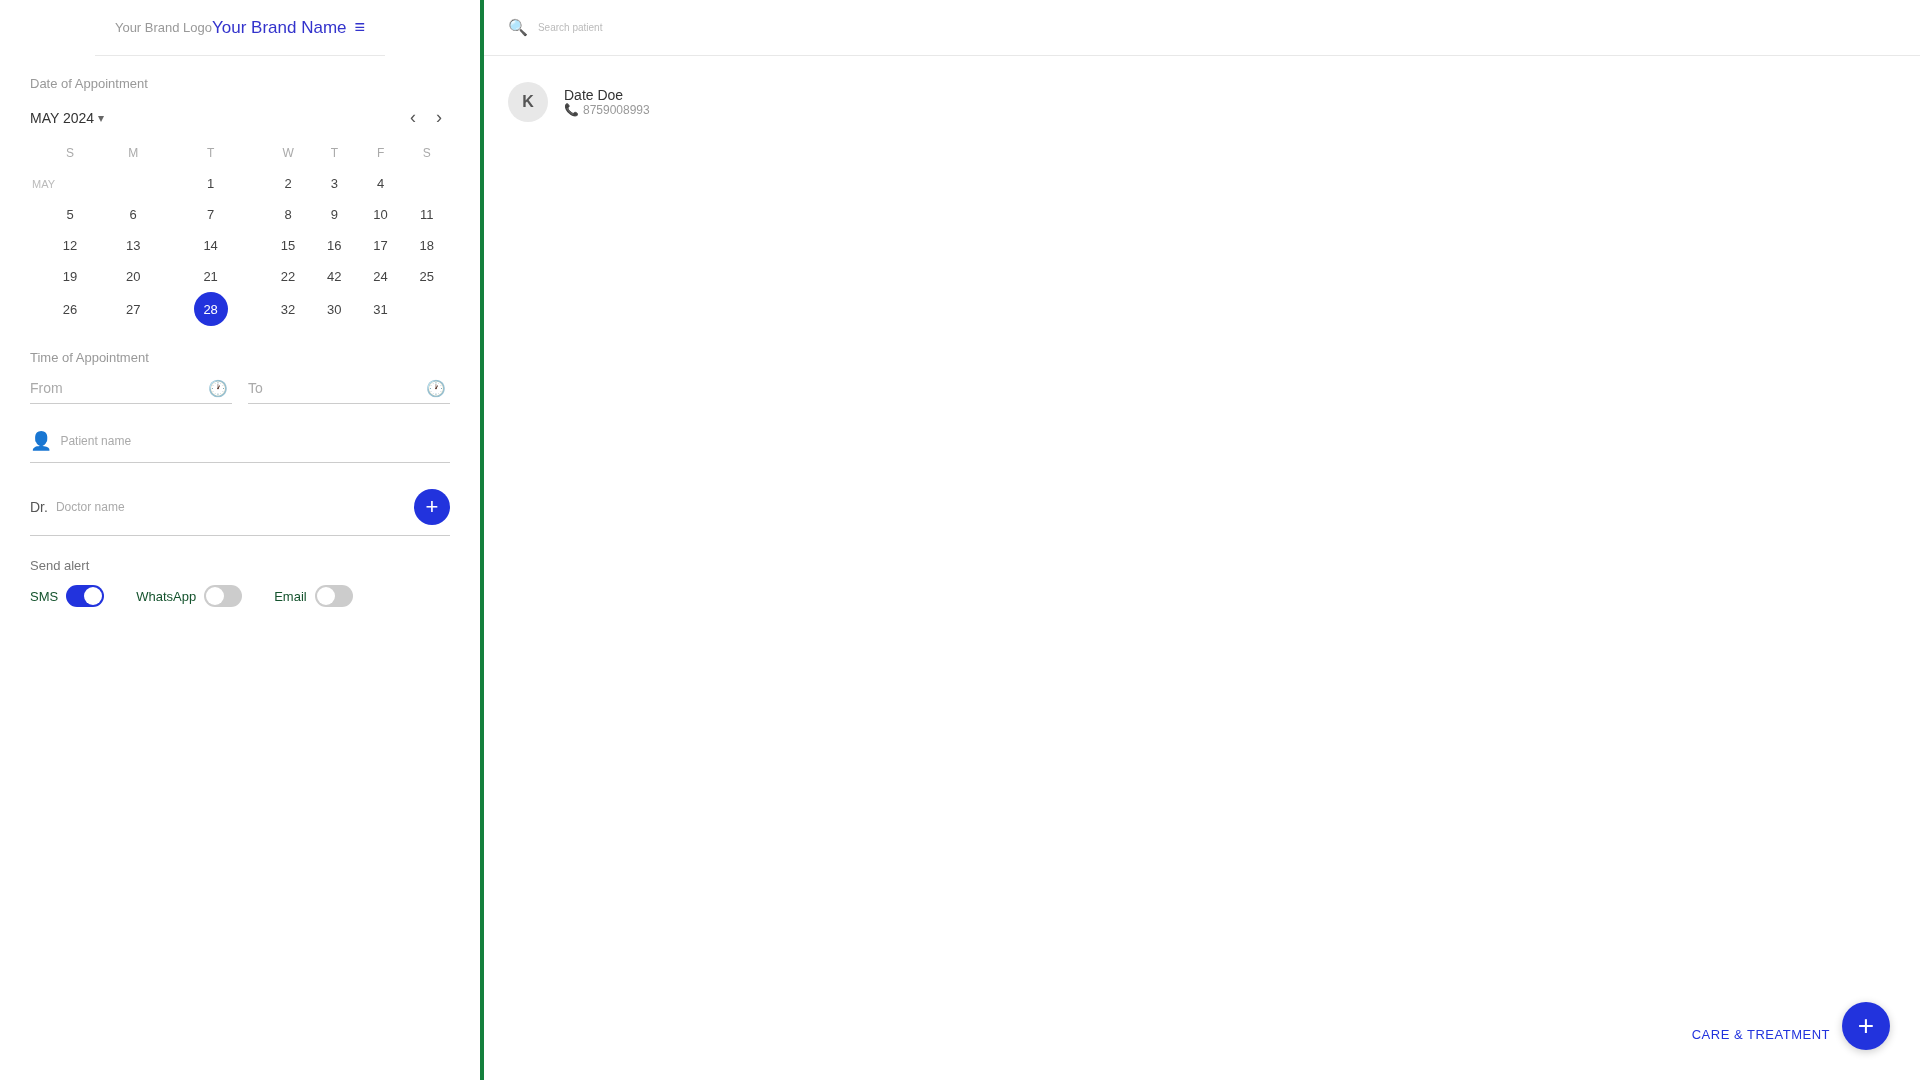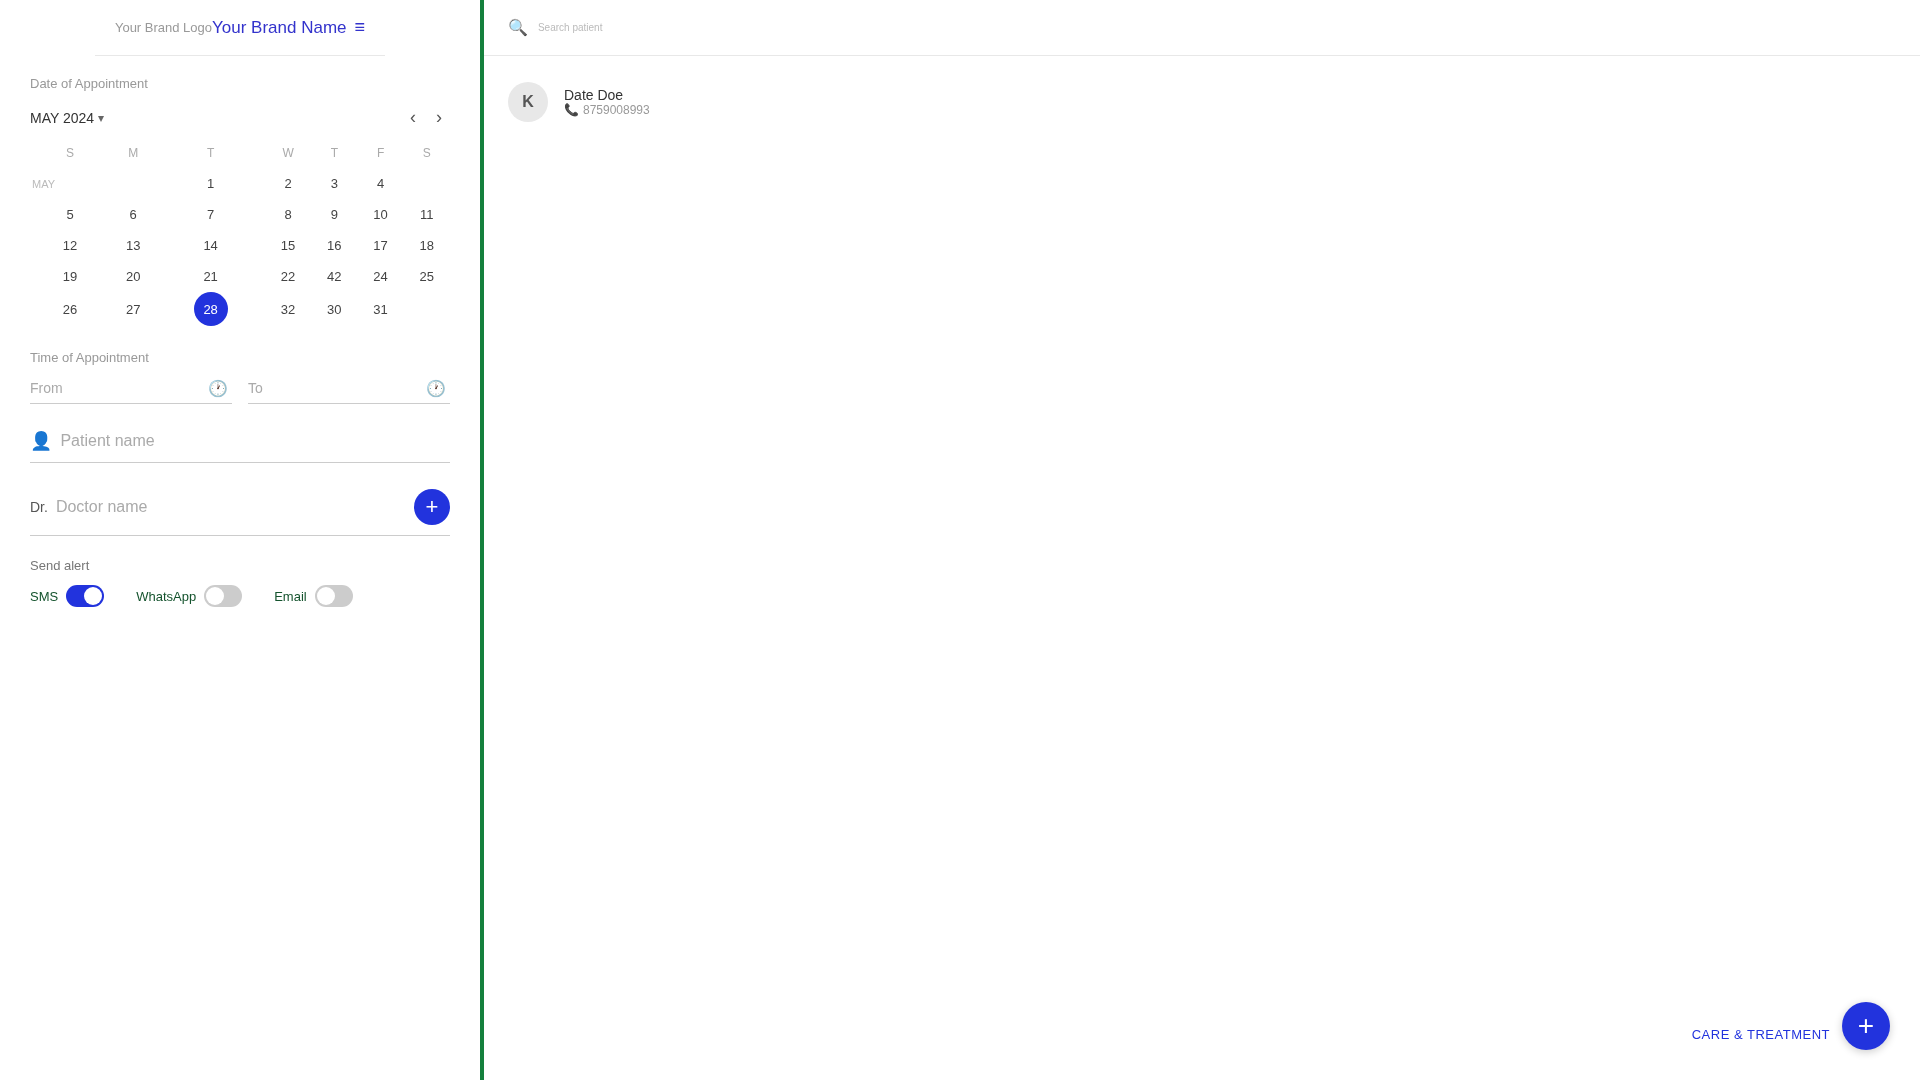--- a/index.html
+++ b/index.html
@@ -125,21 +125,21 @@
       gap: 8px;
     }
     .field-icon {
       font-size: 18px;
       color: #888;
     }
     .field-input {
       flex: 1;
       border: none;
       outline: none;
-      font-size: 16px;
+      font-size: 12px;
       color: #8b5cf6;
       background: transparent;
     }
     .field-input::placeholder { color: #aaa; }
     .dr-label {
       font-size: 14px;
       color: #555;
       font-weight: 500;
     }
     .add-btn {

